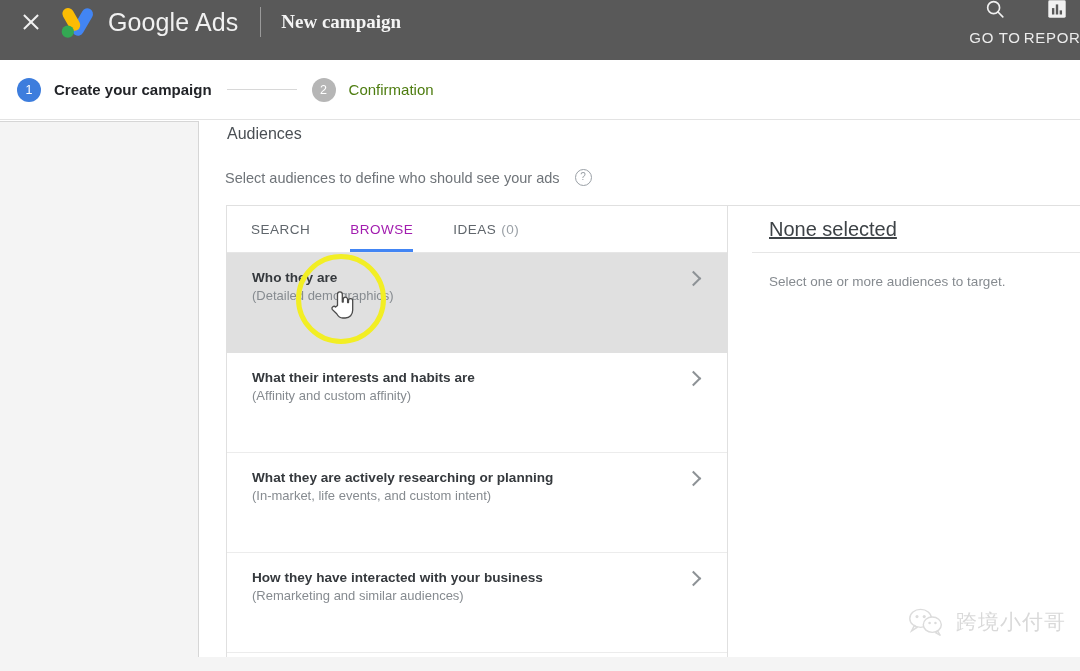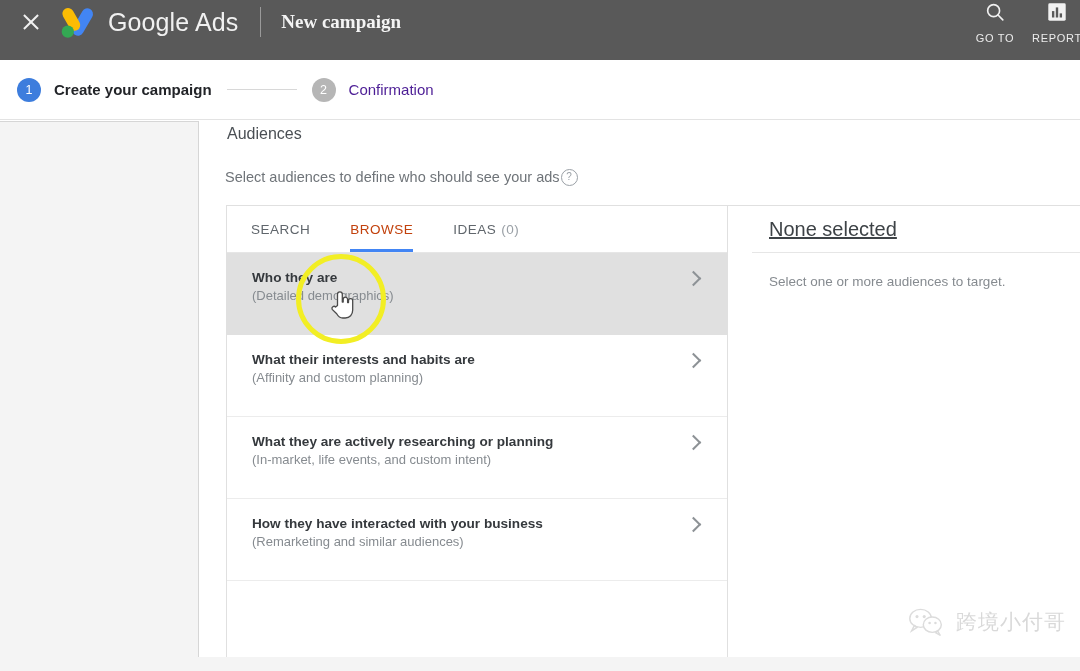--- a/index.html
+++ b/index.html
@@ -80,21 +80,21 @@
     flex-direction: column;
     align-items: center;
     justify-content: center;
     gap: 5px;
     cursor: pointer;
     flex: 0 0 auto;
   }
   .bar-action .glyph { color: #f1f1f1; display: block; }
   .bar-action .cap {
     color: #ececec;
-    font-size: 11px;
+    font-size: 15px;
     letter-spacing: .7px;
     white-space: nowrap;
   }
   #report-action { margin-right: -8px; }
 
   
   #stepper {
     position: absolute;
     top: 60px; left: 0;
     width: 1080px;
@@ -112,21 +112,21 @@
     border-radius: 50%;
     color: #fff;
     font-size: 12.5px;
     display: flex; align-items: center; justify-content: center;
     flex: 0 0 auto;
   }
   .step-num.active   { background: #3d7ddd; }
   .step-num.inactive { background: #b6b6b6; }
   .step-label { font-size: 15px; margin-left: 13px; white-space: nowrap; }
   .step-label.active   { color: #222428; font-weight: bold; }
-  .step-label.inactive { color: #4c1d95; }
+  .step-label.inactive { color: #4d7c0f; }
   .step-connector {
     width: 70px; height: 1px;
     background: #d8d8d8;
     margin: 0 15px;
   }
 
   
   #page-body {
     position: absolute;
     top: 121px; left: 0;
@@ -157,22 +157,22 @@
     top: 4px; left: 28px;
     font-size: 16px;
     color: #4a4f54;
   }
   #section-desc {
     position: absolute;
     top: 48px; left: 26px;
     font-size: 14.5px;
     color: #6f7479;
     display: flex;
-    align-items: flex-start;
-    gap: 1px;
+    align-items: center;
+    gap: 15px;
   }
   .help-icon {
     width: 15px; height: 15px;
     border: 1.3px solid #9aa0a6;
     border-radius: 50%;
     color: #9aa0a6;
     font-size: 10px;
     line-height: 13px;
     text-align: center;
     display: inline-block;
@@ -212,28 +212,28 @@
     font-size: 13.5px;
     letter-spacing: .5px;
     color: #60666c;
     margin-right: 40px;
     cursor: pointer;
     border-bottom: 3px solid transparent;
     box-sizing: border-box;
     padding-top: 3px;
   }
   .tab.selected {
-    color: #c2410c;
+    color: #a21caf;
     border-bottom-color: #4285f4;
   }
   .tab .count { color: #9aa0a6; margin-left: 5px; }
 
   .aud-row {
     position: relative;
-    height: 82px;
+    height: 100px;
     padding: 16px 0 0 25px;
     box-sizing: border-box;
     border-bottom: 1px solid #ececec;
     cursor: pointer;
   }
   .aud-row.highlighted { background: #e0e0e0; border-bottom-color: #e0e0e0; }
   .aud-title {
     font-size: 13.6px;
     font-weight: bold;
     color: #35393d;
@@ -407,21 +407,21 @@
         </div>
 
         <div class="aud-row highlighted">
           <div class="aud-title">Who they are</div>
           <div class="aud-sub">(Detailed demographics)</div>
           <div class="chevron"></div>
         </div>
 
         <div class="aud-row">
           <div class="aud-title">What their interests and habits are</div>
-          <div class="aud-sub">(Affinity and custom planning)</div>
+          <div class="aud-sub">(Affinity and custom affinity)</div>
           <div class="chevron"></div>
         </div>
 
         <div class="aud-row">
           <div class="aud-title">What they are actively researching or planning</div>
           <div class="aud-sub">(In-market, life events, and custom intent)</div>
           <div class="chevron"></div>
         </div>
 
         <div class="aud-row">

